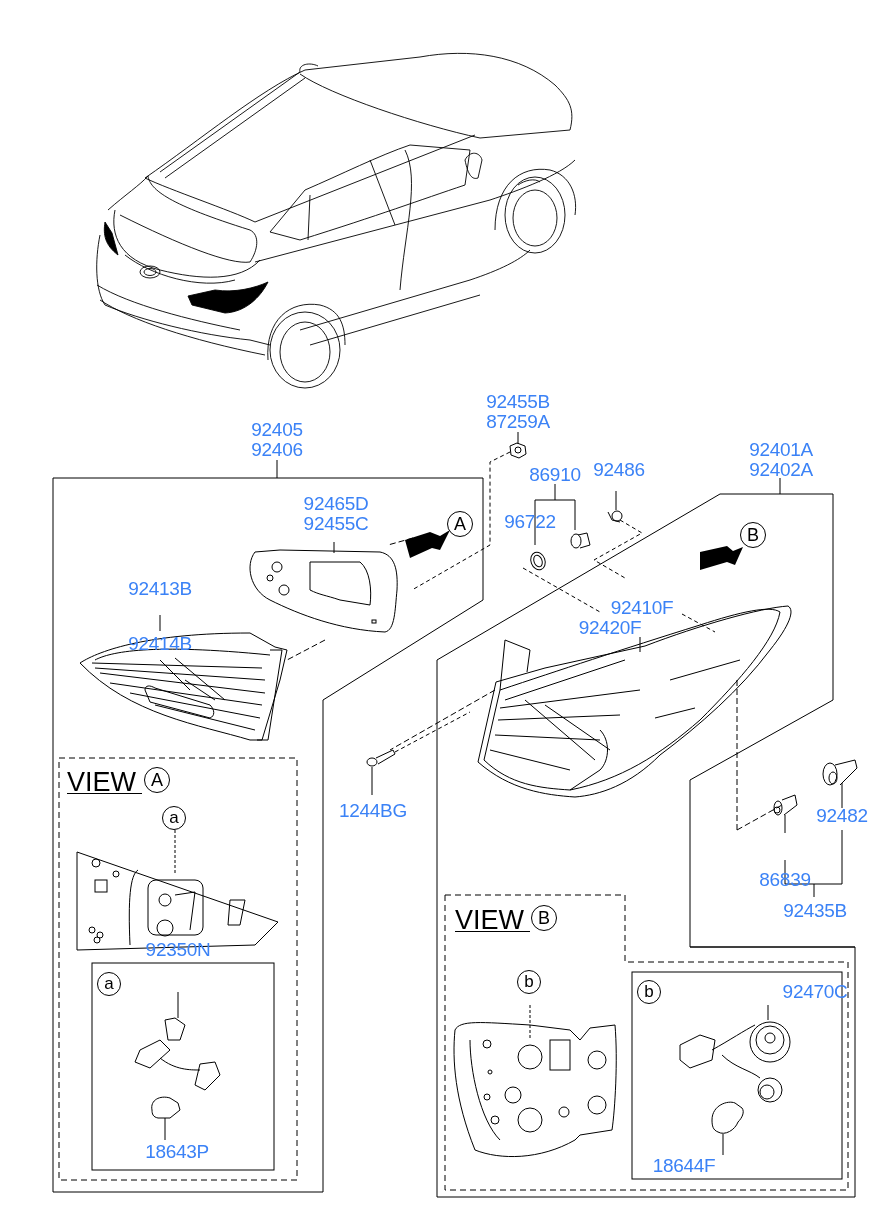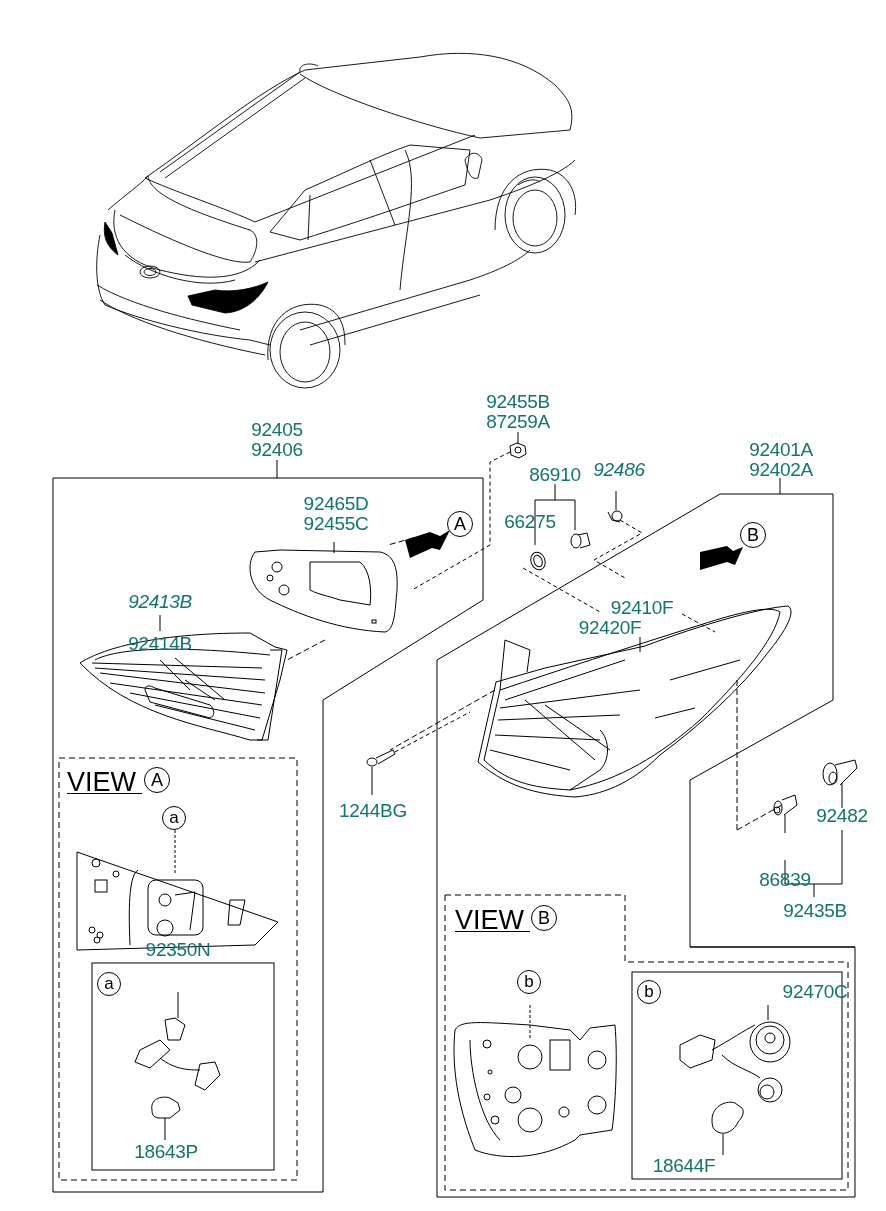--- a/index.html
+++ b/index.html
@@ -1,18 +1,18 @@
 <!DOCTYPE html>
 <html><head>
 <meta charset="utf-8">
 <style>
   html,body{margin:0;padding:0;background:#ffffff;}
   body{width:886px;height:1211px;position:relative;overflow:hidden;font-family:"Liberation Sans",sans-serif;color:#000;}
   svg{position:absolute;left:0;top:0;}
-  .lbl{position:absolute;font-size:19px;line-height:20px;letter-spacing:-0.3px;white-space:nowrap;color:#0f766e;}
+  .lbl{position:absolute;font-size:19px;line-height:20px;letter-spacing:-0.3px;white-space:nowrap;color:#3b82f6;}
   .lbl.c{transform:translateX(-50%);text-align:center;}
   .view-title{position:absolute;font-size:27px;line-height:22px;border-bottom:1.5px solid #000;padding-right:6px;white-space:nowrap;}
   .circ{position:absolute;width:24px;height:24px;border:1.3px solid #000;border-radius:50%;font-size:18px;line-height:24px;text-align:center;background:#fff;box-sizing:content-box;}
   .circ.sm{width:22px;height:22px;line-height:21px;font-size:17px;}
 </style>
 </head>
 <body>
 
 <svg width="886" height="1211" viewBox="0 0 886 1211" fill="none" stroke="#000" stroke-width="1">
 
@@ -244,51 +244,51 @@
   <path d="M690,947 L855,947"></path>
 </svg>
 
 <div class="lbl c" style="left:277px;top:420px;">92405</div>
 <div class="lbl c" style="left:277px;top:440px;">92406</div>
 
 <div class="lbl c" style="left:518px;top:392px;">92455B</div>
 <div class="lbl c" style="left:518px;top:412px;">87259A</div>
 
 <div class="lbl c" style="left:555px;top:465px;">86910</div>
-<div class="lbl c" style="left:619px;top:460px;font-style:italic;">92486</div>
-<div class="lbl c" style="left:530px;top:512px;">66275</div>
+<div class="lbl c" style="left:619px;top:460px;">92486</div>
+<div class="lbl c" style="left:530px;top:512px;">96722</div>
 
 <div class="lbl c" style="left:781px;top:440px;">92401A</div>
 <div class="lbl c" style="left:781px;top:460px;">92402A</div>
 
 <div class="lbl c" style="left:336px;top:494px;">92465D</div>
 <div class="lbl c" style="left:336px;top:514px;">92455C</div>
 
-<div class="lbl c" style="left:160px;top:592px;font-style:italic;">92413B</div>
+<div class="lbl c" style="left:160px;top:579px;">92413B</div>
 <div class="lbl c" style="left:160px;top:590px;margin-top:44px;">92414B</div>
 
 <div class="lbl c" style="left:642px;top:598px;">92410F</div>
 <div class="lbl c" style="left:610px;top:618px;">92420F</div>
 
 <div class="lbl c" style="left:373px;top:801px;">1244BG</div>
 <div class="lbl c" style="left:842px;top:806px;">92482</div>
 <div class="lbl c" style="left:785px;top:870px;">86839</div>
 <div class="lbl c" style="left:815px;top:901px;">92435B</div>
 
 <div class="circ" style="left:447px;top:511px;">A</div>
 <div class="circ" style="left:740px;top:522px;">B</div>
 
 <div class="view-title" style="left:67px;top:771px;">
   <span>VIEW</span>
 </div>
 <div class="circ" style="left:144px;top:767px;">A</div>
 <div class="circ sm" style="left:162px;top:806px;">a</div>
 <div class="circ sm" style="left:97px;top:972px;">a</div>
 <div class="lbl c" style="left:178px;top:940px;">92350N</div>
-<div class="lbl c" style="left:166px;top:1142px;">18643P</div>
+<div class="lbl c" style="left:177px;top:1142px;">18643P</div>
 
 <div class="view-title" style="left:455px;top:909px;">
   <span>VIEW</span>
 </div>
 <div class="circ" style="left:531px;top:905px;">B</div>
 <div class="circ sm" style="left:517px;top:970px;">b</div>
 <div class="circ sm" style="left:637px;top:980px;">b</div>
 <div class="lbl c" style="left:767px;top:982px;margin-left:48px;">92470C</div>
 <div class="lbl c" style="left:684px;top:1156px;">18644F</div>
 

